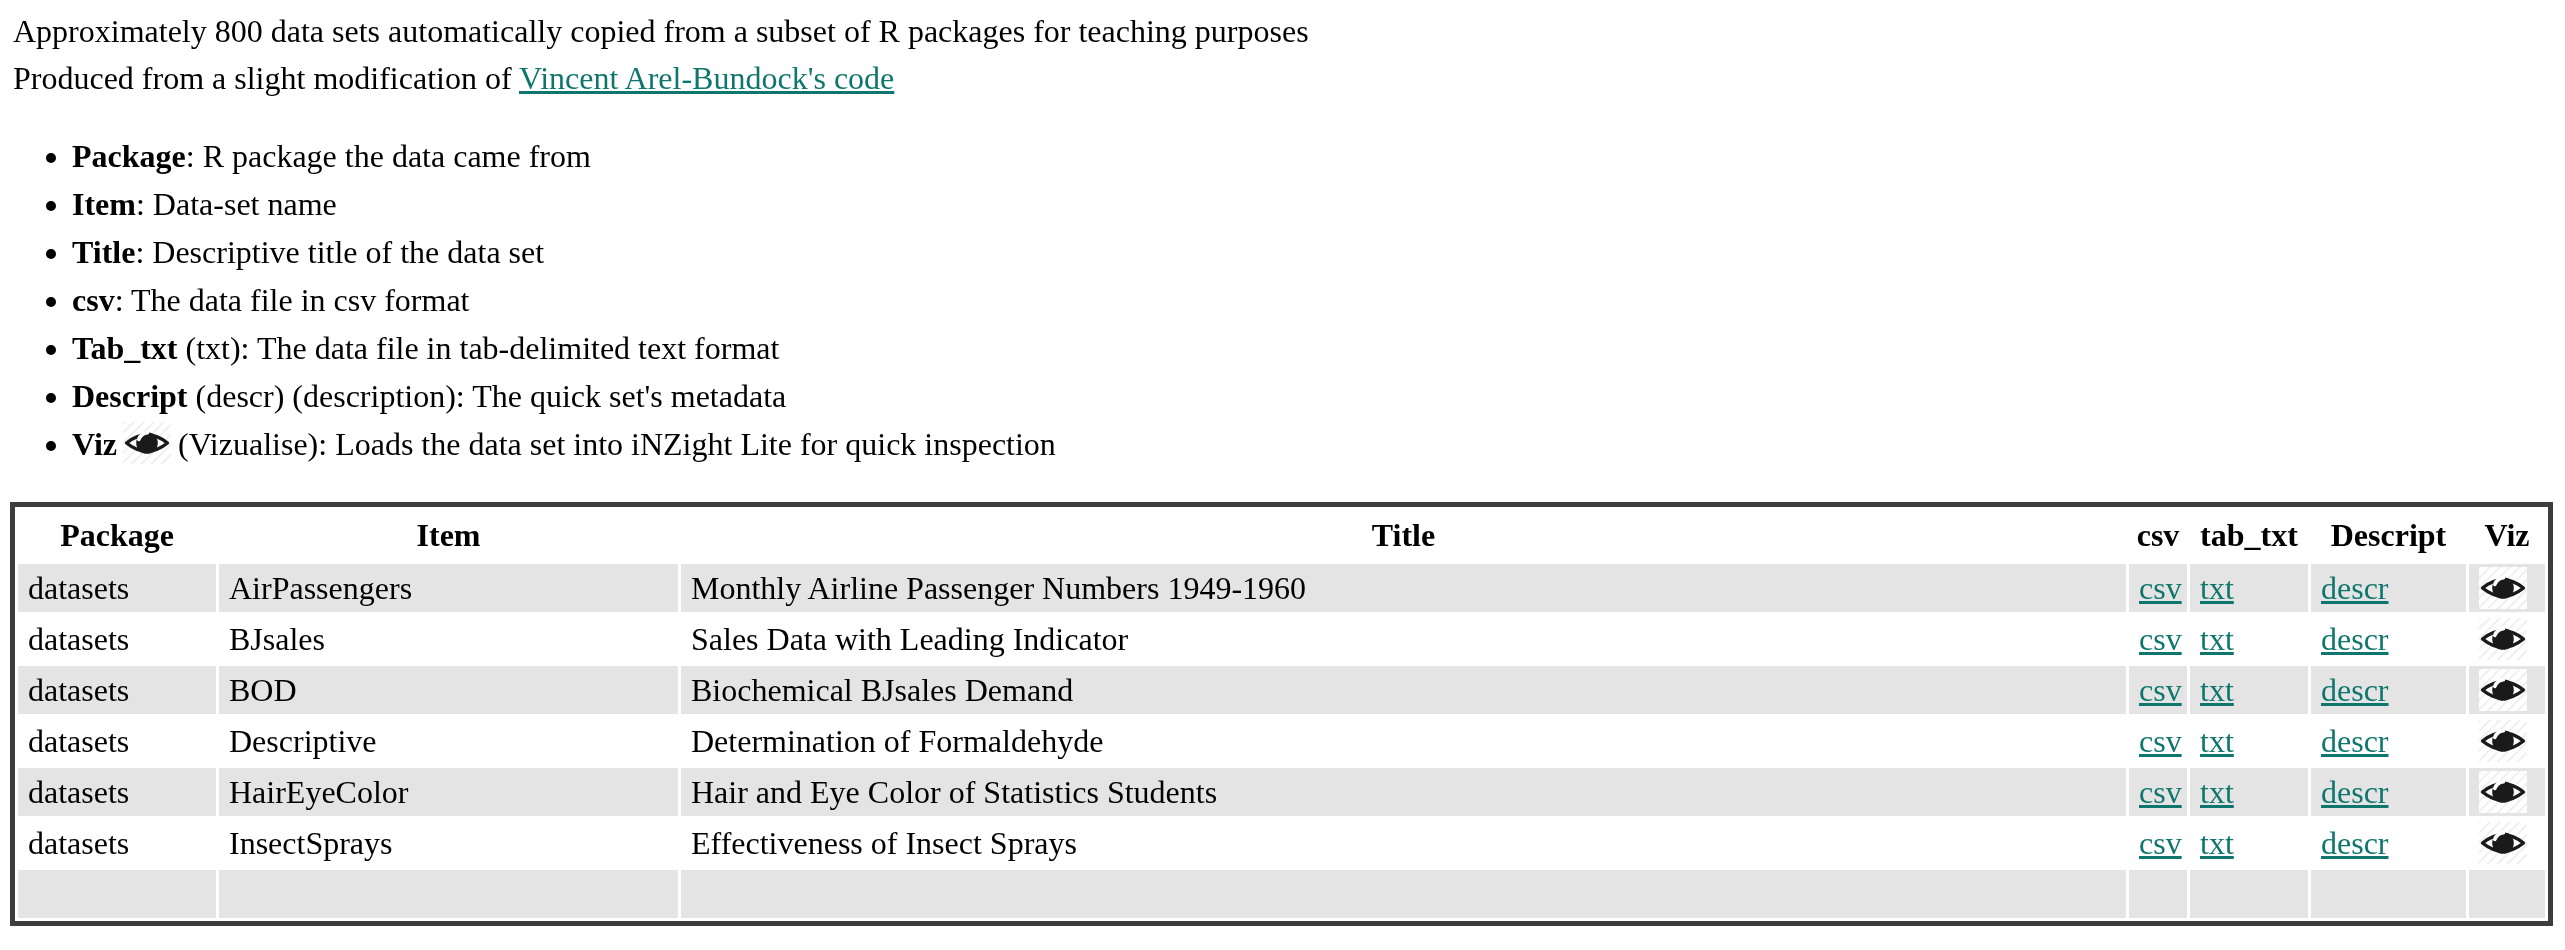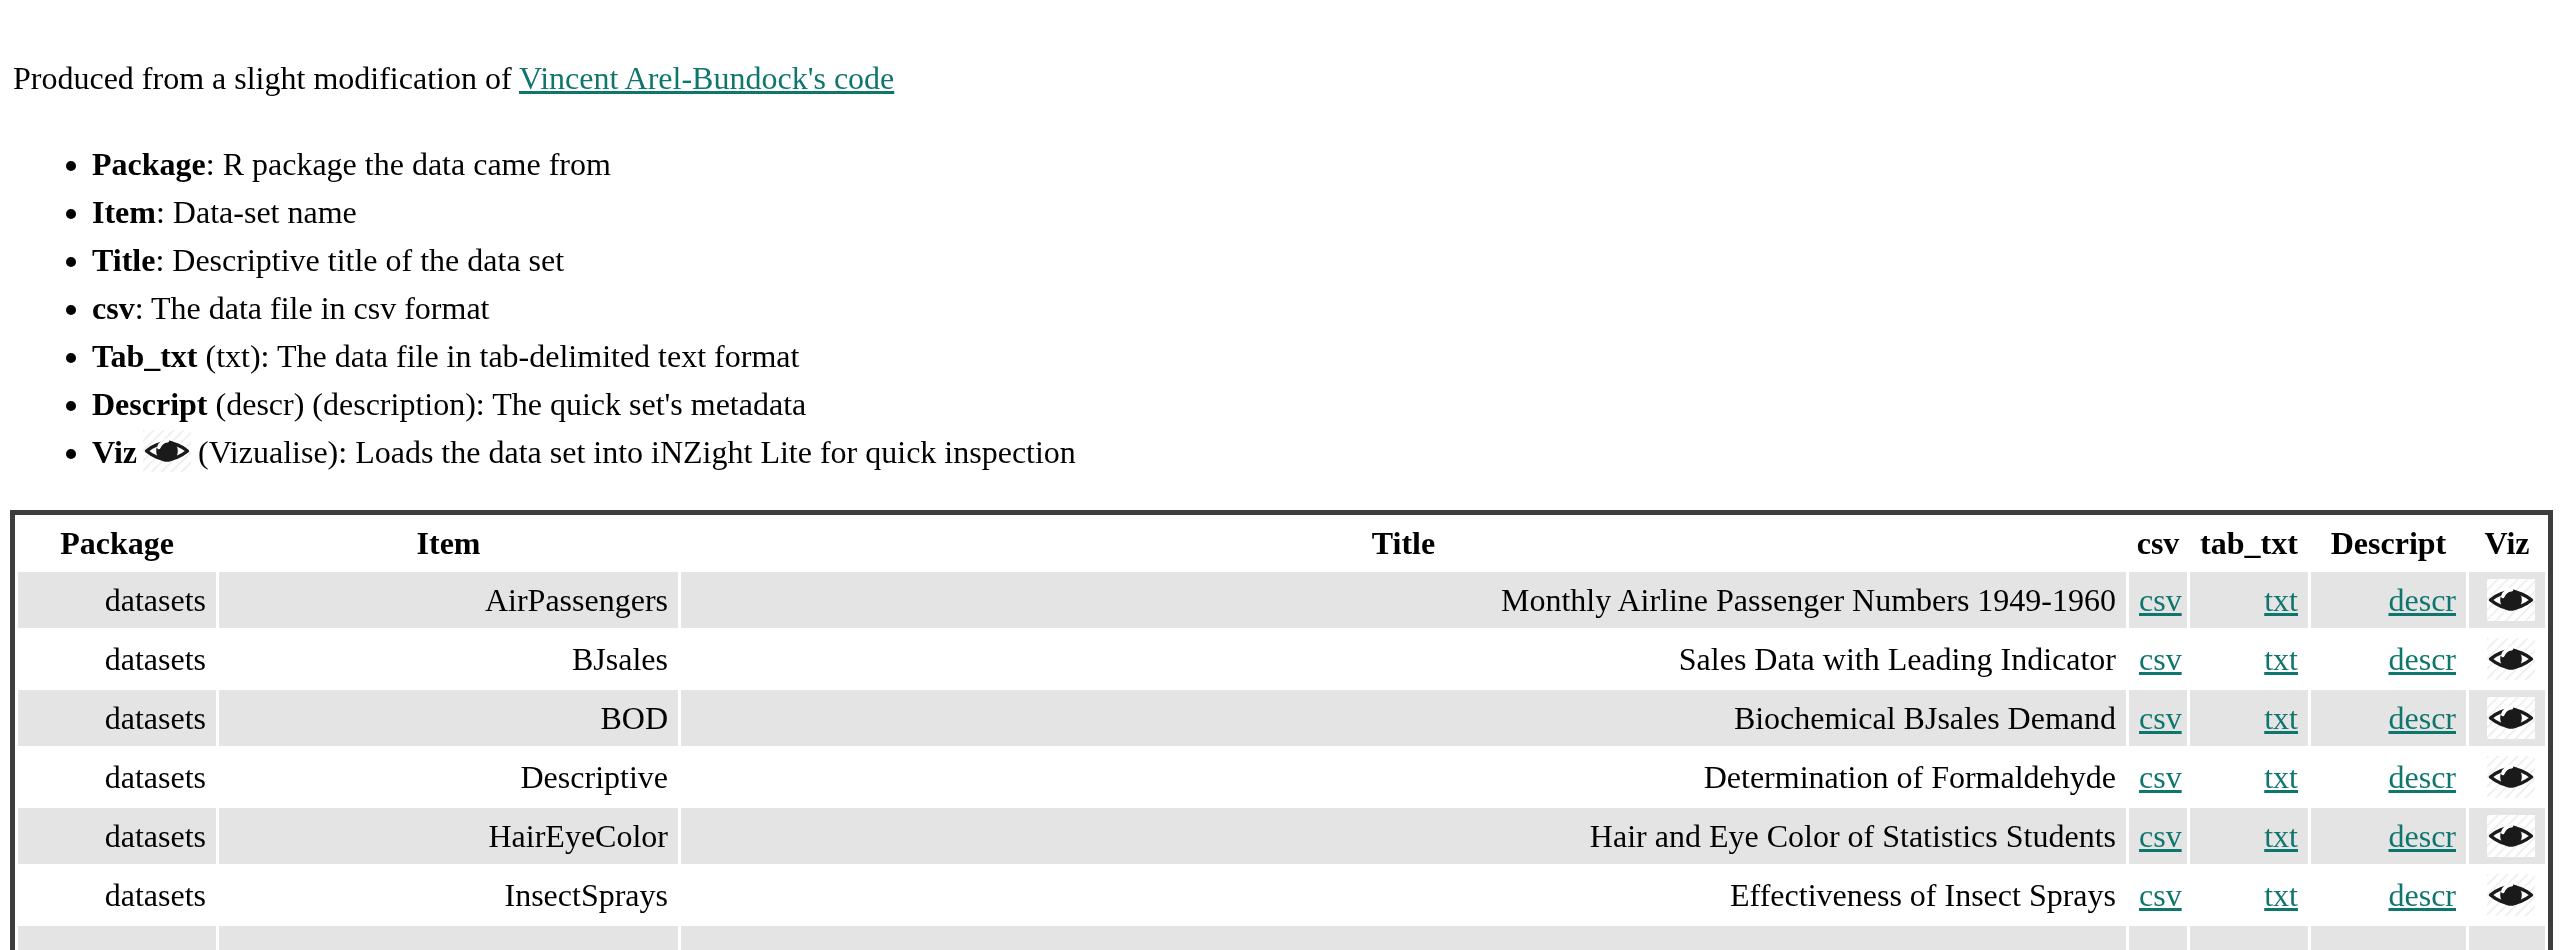--- a/index.html
+++ b/index.html
@@ -6,40 +6,40 @@
     margin: 0; padding: 0;
     background: #ffffff;
     width: 2565px; height: 950px;
     overflow: hidden;
     font-family: "Liberation Serif", "DejaVu Serif", serif;
     font-size: 32px;
     color: #000000;
   }
   .intro { margin: 8px 0 0 13px; line-height: 47px; }
   a.link { color: #0f766e; text-decoration: underline; cursor: pointer; }
-  ul.legend { margin: 38px 0 0 0; padding-left: 92px; }
+  ul.legend { margin: 30px 0 0 0; padding-left: 72px; }
   ul.legend li { line-height: 48px; }
   .b { font-weight: bold; }
   .i { }
   .eye-wrap { display: inline-block; width: 48px; height: 42px; vertical-align: -9px; margin: 0 7px 0 6px; }
   .eye-wrap svg { display: block; width: 48px; height: 42px; }
   table.ds {
     margin: 34px 10px 0 10px;
     border: 5px solid #3d3d3d;
     border-collapse: separate;
     border-spacing: 3px;
     table-layout: fixed;
     width: 2533px;
   }
   table.ds th {
     height: 51px; font-weight: bold; text-align: center;
     vertical-align: middle; padding: 0 6px; overflow: hidden; white-space: nowrap;
   }
   table.ds td {
-    height: 56px; vertical-align: middle; text-align: right;
+    height: 48px; vertical-align: middle; text-align: left;
     padding: 0 10px; overflow: hidden; white-space: nowrap;
   }
   table.ds tr.stripe td { background: #e4e4e4; }
   td.viz-cell { text-align: center; padding: 0; }
   td.viz-cell .eye-wrap { vertical-align: middle; margin: 0; }
   .hidden-defs { position: absolute; width: 0; height: 0; overflow: hidden; }
 </style>
 </head>
 <body>
 
@@ -52,21 +52,21 @@
     <symbol id="eye-sym" viewBox="0 0 48 42">
       <rect x="0" y="0" width="48" height="42" fill="url(#hatchp)"></rect>
       <path d="M3.5 21 Q24 4.5 44.5 21 Q24 37.5 3.5 21 Z" fill="#fdfdfd" stroke="#1a1a1a" stroke-width="3.4" stroke-linejoin="round"></path>
       <circle cx="24" cy="21" r="10.8" fill="#1a1a1a"></circle>
       <path d="M15.8 17.4 A10.5 10.5 0 0 1 24.4 10.6" stroke="#ffffff" stroke-width="3.6" fill="none" stroke-linecap="round"></path>
     </symbol>
   </defs>
 </svg>
 
 <p class="intro">
-  <br>
+  <span>Approximately 800 data sets automatically copied from a subset of R packages for teaching purposes</span><br>
   <span>Produced from a slight modification of </span><a class="link" href="#">Vincent Arel-Bundock's code</a>
 </p>
 
 <ul class="legend" id="legend">
     <li><span class="b">Package</span><span>: R package the data came from</span></li>
     <li><span class="b">Item</span><span>: Data-set name</span></li>
     <li><span class="b">Title</span><span>: Descriptive title of the data set</span></li>
     <li><span class="b">csv</span><span>: The data file in csv format</span></li>
     <li><span class="b">Tab_txt</span><span> (txt): The data file in tab-delimited text format</span></li>
     <li><span class="b">Descript</span><span> (descr) (</span><span class="i">description</span><span>): The quick set's metadata</span></li>

